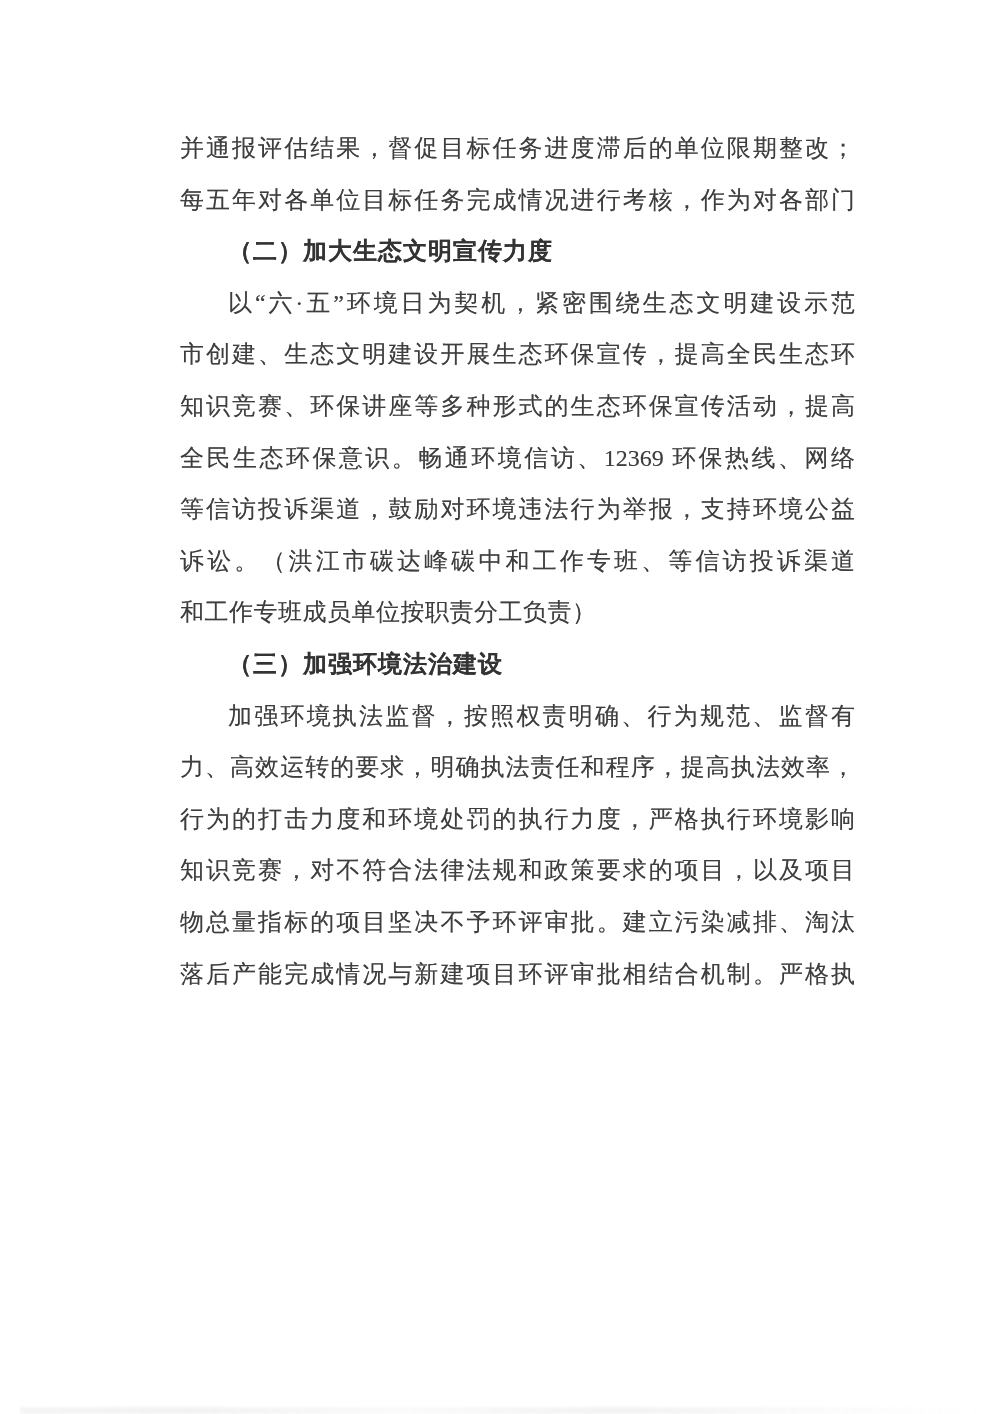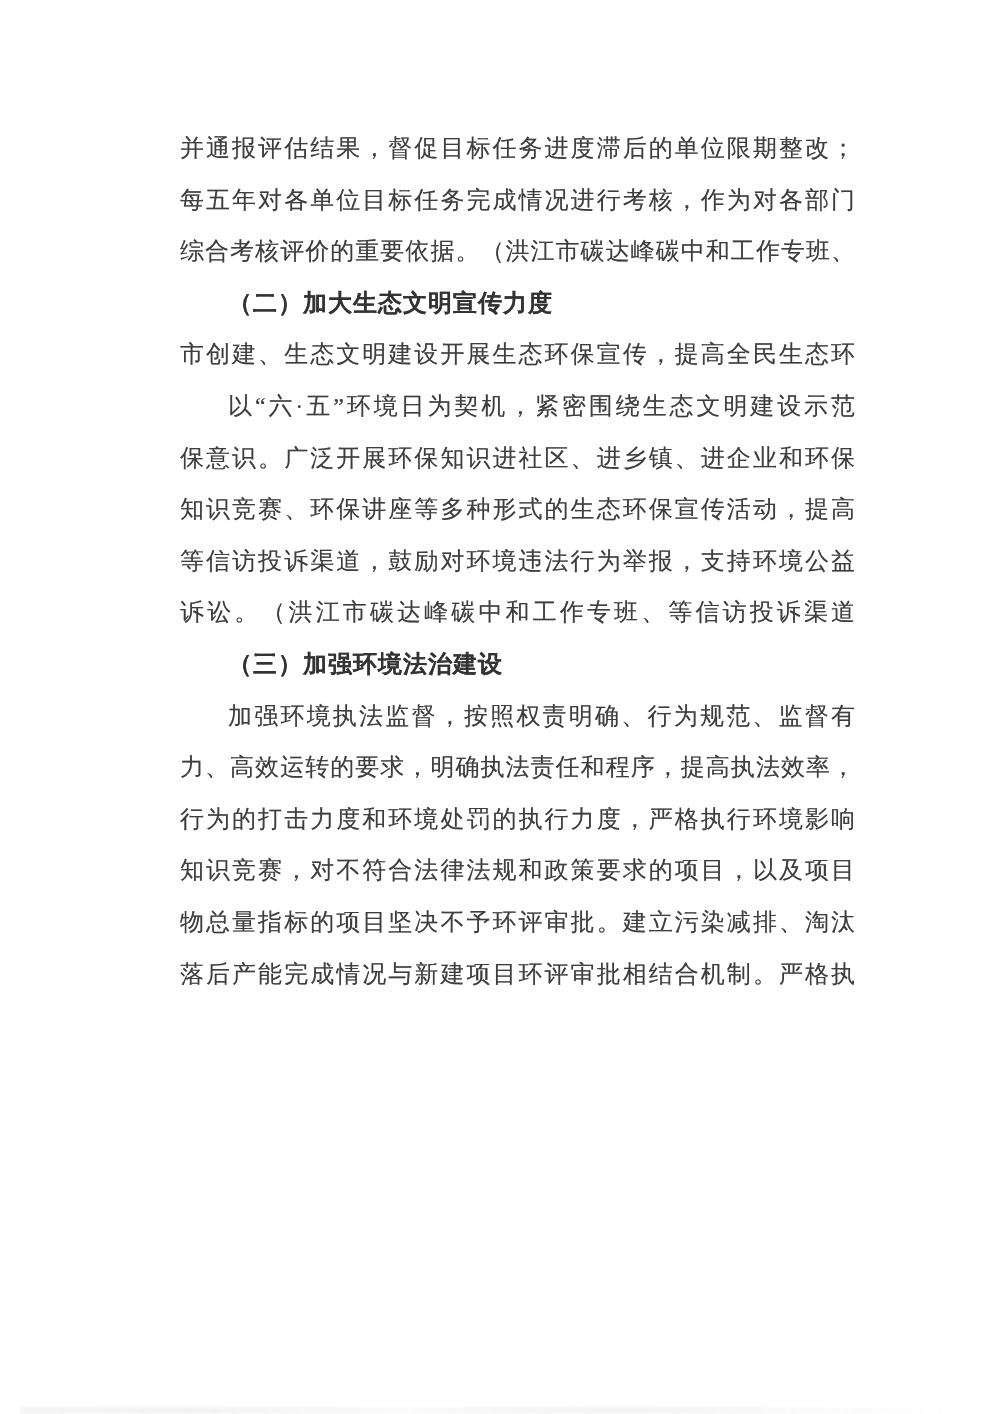--- a/index.html
+++ b/index.html
@@ -77,28 +77,28 @@
     filter: blur(1px);
   }
 </style>
 </head>
 <body>
 
 <div class="page">
   <div class="doc-body">
       <div class="line justify">并通报评估结果，督促目标任务进度滞后的单位限期整改；</div>
       <div class="line justify">每五年对各单位目标任务完成情况进行考核，作为对各部门</div>
-      <div class="line justify">综合考核评价的重要依据。（洪江市碳达峰碳中和工作专班、</div>
       <div class="line heading indent">（二）加大生态文明宣传力度</div>
+      <div class="line indent justify">以“六·五”环境日为契机，紧密围绕生态文明建设示范</div>
       <div class="line justify">市创建、生态文明建设开展生态环保宣传，提高全民生态环</div>
-      <div class="line indent justify">以“六·五”环境日为契机，紧密围绕生态文明建设示范</div>
-      <div class="line justify">保意识。广泛开展环保知识进社区、进乡镇、进企业和环保</div>
       <div class="line justify">知识竞赛、环保讲座等多种形式的生态环保宣传活动，提高</div>
+      <div class="line justify">全民生态环保意识。畅通环境信访、12369 环保热线、网络</div>
       <div class="line justify">等信访投诉渠道，鼓励对环境违法行为举报，支持环境公益</div>
       <div class="line justify">诉讼。（洪江市碳达峰碳中和工作专班、等信访投诉渠道</div>
+      <div class="line">和工作专班成员单位按职责分工负责）</div>
       <div class="line heading indent">（三）加强环境法治建设</div>
       <div class="line indent justify">加强环境执法监督，按照权责明确、行为规范、监督有</div>
       <div class="line justify">力、高效运转的要求，明确执法责任和程序，提高执法效率，</div>
       <div class="line justify">行为的打击力度和环境处罚的执行力度，严格执行环境影响</div>
       <div class="line justify">知识竞赛，对不符合法律法规和政策要求的项目，以及项目</div>
       <div class="line justify">物总量指标的项目坚决不予环评审批。建立污染减排、淘汰</div>
       <div class="line justify">落后产能完成情况与新建项目环评审批相结合机制。严格执</div>
     </div>
   <div class="scan-artifact"></div>
 </div>

